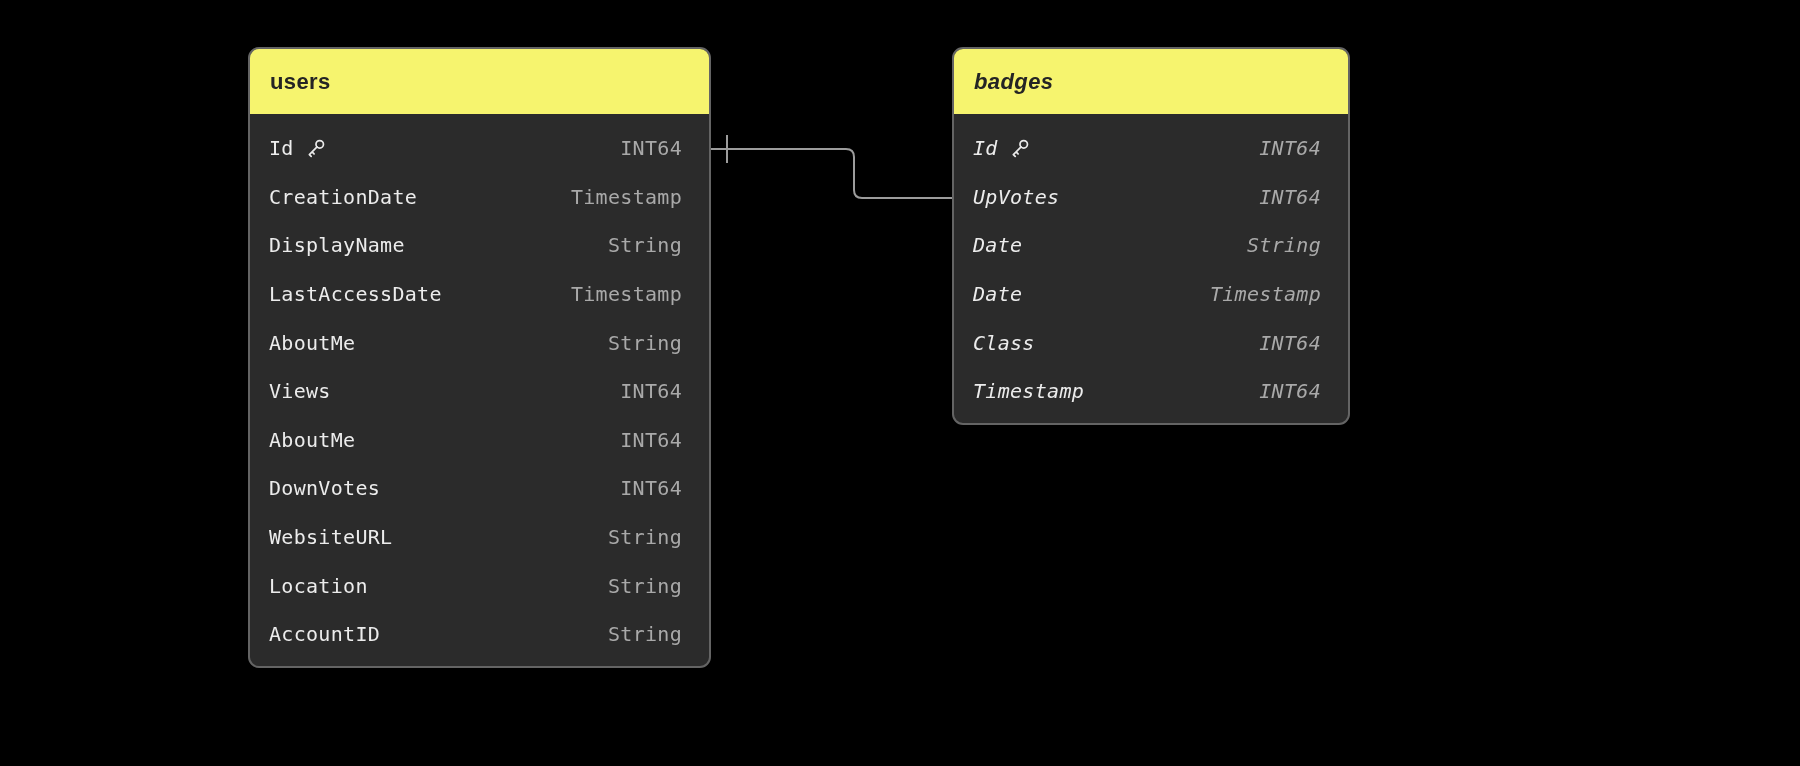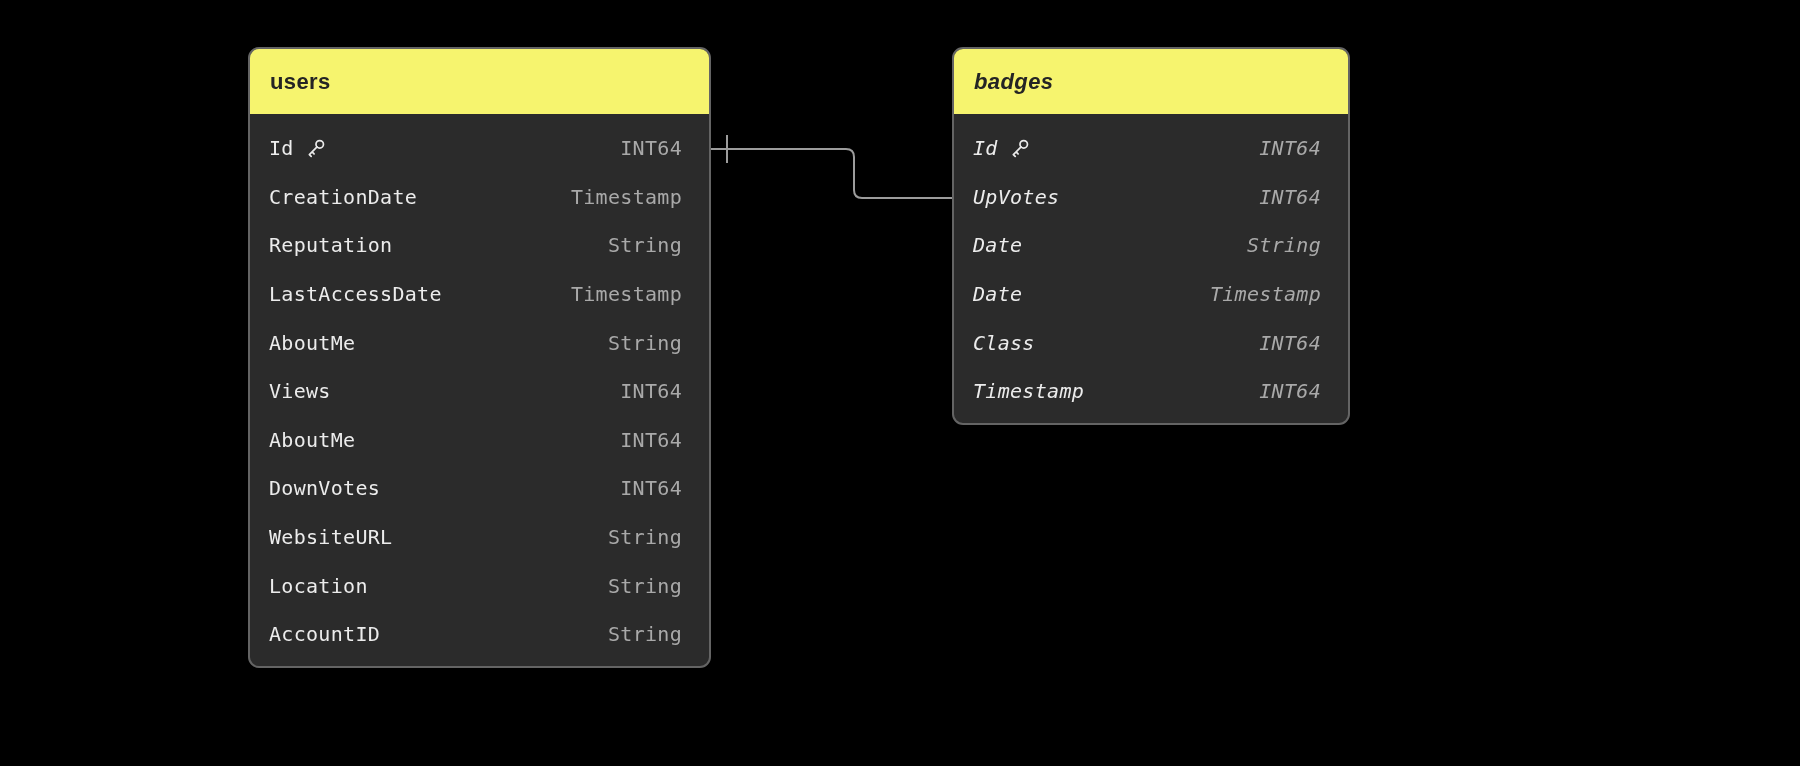--- a/index.html
+++ b/index.html
@@ -114,21 +114,21 @@
           <span class="field-type">INT64</span>
         </div>
         <div class="field-row">
           <span class="field-name">
             <span>CreationDate</span>
           </span>
           <span class="field-type">Timestamp</span>
         </div>
         <div class="field-row">
           <span class="field-name">
-            <span>Reputation</span>
+            <span>DisplayName</span>
           </span>
           <span class="field-type">String</span>
         </div>
         <div class="field-row">
           <span class="field-name">
             <span>LastAccessDate</span>
           </span>
           <span class="field-type">Timestamp</span>
         </div>
         <div class="field-row">

